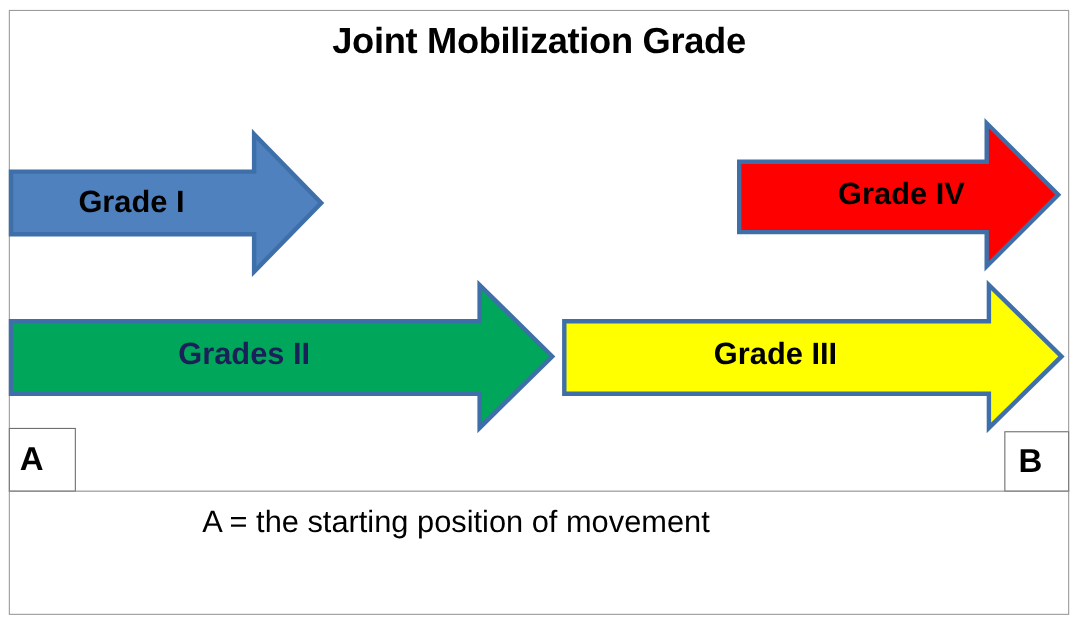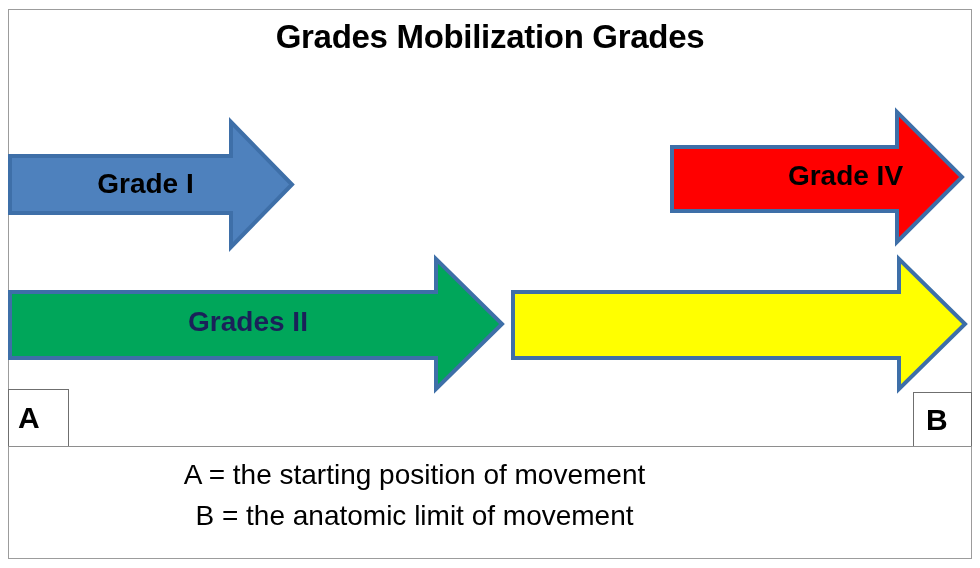--- a/index.html
+++ b/index.html
@@ -54,21 +54,20 @@
   }
   .arrow-wrap svg {
     display: block;
     overflow: visible;
   }
   .arrow-label {
     position: absolute;
     font-weight: bold;
     white-space: nowrap;
     text-align: center;
-    padding-left: 26px;
   }
   
   .ab-box {
     position: absolute;
     background: #ffffff;
     border: 1px solid #6f6f6f;
     box-sizing: border-box;
     display: flex;
     align-items: center;
     font-size: 30px;
@@ -89,21 +88,21 @@
   #legend-a { top: 459px; }
   #legend-b { top: 500px; }
 </style>
 </head>
 <body>
 
 <div id="canvas">
 
   <div id="frame"></div>
 
-  <div id="title">Grades Mobilization Grades</div>
+  <div id="title">Joint Mobilization Grade</div>
 
   <div class="arrow-wrap" style="left:8px; top:120px; width:286px; height:129px;">
     <svg width="286" height="129" viewBox="0 0 286 129">
       <polygon points="2,36 223,36 223,2 284,64.5 223,127 223,93 2,93" fill="#4E81BD" stroke="#3E6FA8" stroke-width="4" stroke-linejoin="miter"></polygon>
     </svg>
   </div>
   <div class="arrow-label" style="left:8px; top:168px; width:223px; font-size:28px; color:#000000;">Grade I</div>
 
   <div class="arrow-wrap" style="left:670px; top:110px; width:294px; height:134px;">
     <svg width="294" height="134" viewBox="0 0 294 134">
@@ -117,26 +116,26 @@
       <polygon points="2,35 428,35 428,2 494,67 428,132 428,101 2,101" fill="#00A65A" stroke="#3E6FA8" stroke-width="4" stroke-linejoin="miter"></polygon>
     </svg>
   </div>
   <div class="arrow-label" style="left:8px; top:306px; width:428px; font-size:28px; color:#1A2159;">Grades II</div>
 
   <div class="arrow-wrap" style="left:511px; top:257px; width:456px; height:134px;">
     <svg width="456" height="134" viewBox="0 0 456 134">
       <polygon points="2,35 388,35 388,2 454,67 388,132 388,101 2,101" fill="#FFFF00" stroke="#3E6FA8" stroke-width="4" stroke-linejoin="miter"></polygon>
     </svg>
   </div>
+  <div class="arrow-label" style="left:511px; top:306px; width:388px; font-size:28px; color:#000000;">Grade III</div>
 
   <div class="ab-box" id="box-a">
     <span>A</span>
   </div>
   <div class="ab-box" id="box-b">
     <span>B</span>
   </div>
 
   <div id="divider"></div>
 
   <div class="legend-line" id="legend-a">A = the starting position of movement</div>
-  <div class="legend-line" id="legend-b">B = the anatomic limit of movement</div>
 
 </div>
 
 </body></html>

